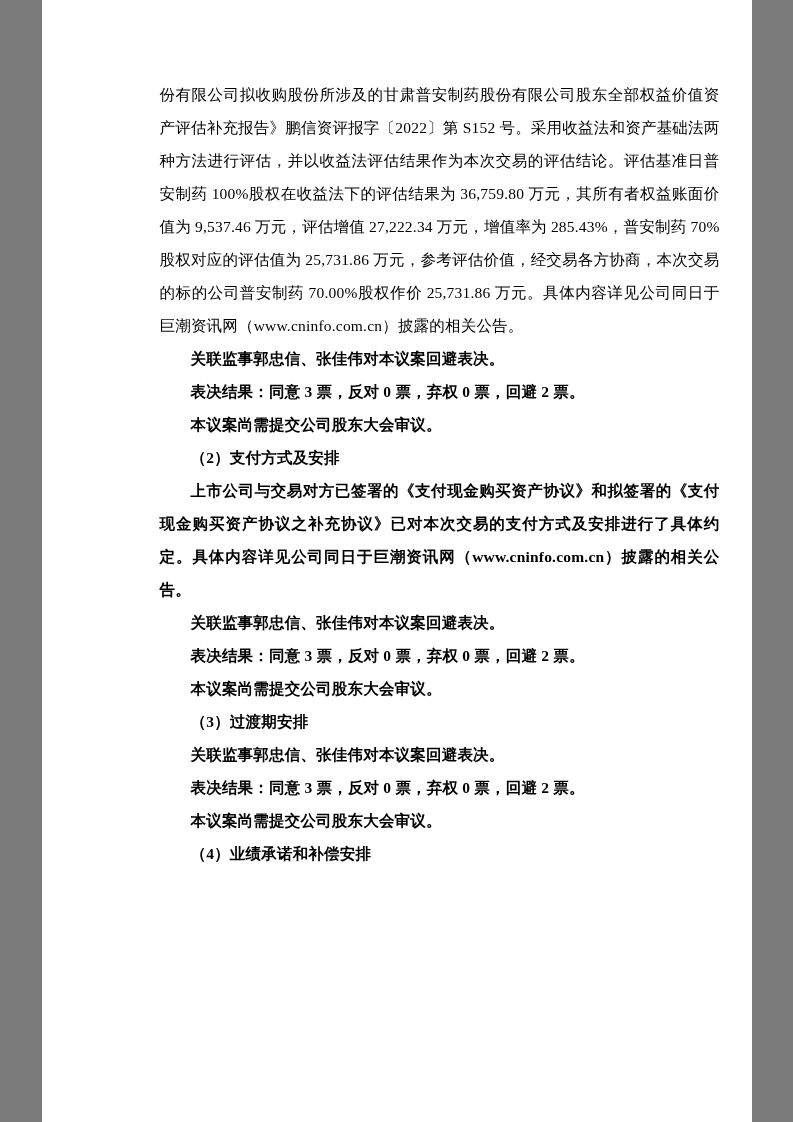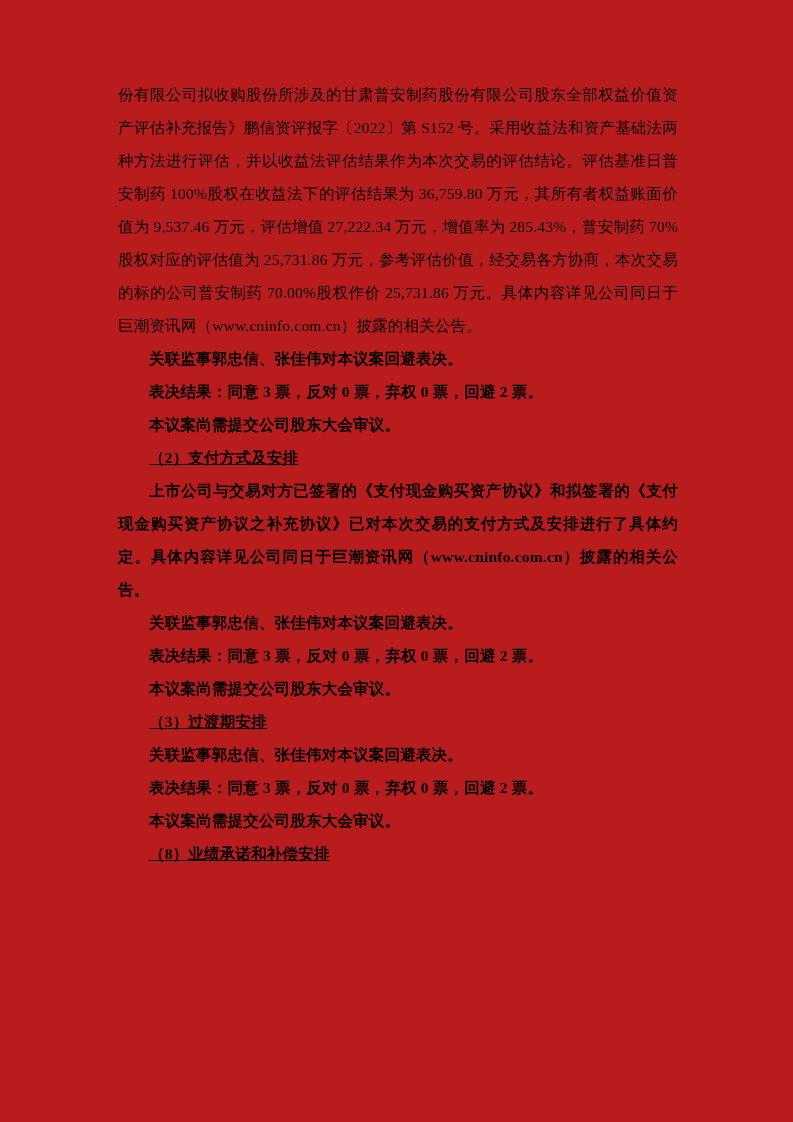--- a/index.html
+++ b/index.html
@@ -6,23 +6,23 @@
     margin: 0;
     padding: 0;
     background: #7a7a7a;
   }
   body {
     display: flex;
     justify-content: center;
   }
   .page {
     position: relative;
-    width: 793px;
+    width: 710px;
     height: 1122px;
-    background: #b91c1c;
+    background: #ffffff;
     box-sizing: border-box;
     overflow: hidden;
   }
   .content {
     position: absolute;
     left: 118px;
     top: 78px;
     width: 560px;
   }
   .para {
@@ -41,21 +41,20 @@
   }
   .heading {
     font-family: "Liberation Serif", "DejaVu Serif", serif;
     font-size: 15.5px;
     line-height: 33px;
     font-weight: bold;
     color: #000000;
     margin: 0;
     text-indent: 2em;
     letter-spacing: 0.2px;
-    text-decoration: underline;
   }
   .para.first {
     text-indent: 0;
   }
 </style>
 </head>
 <body>
 
 <div class="page">
   <div class="content">
@@ -80,17 +79,17 @@
 
     <p class="heading">（3）过渡期安排</p>
 
 
     <p class="para indent">关联监事郭忠信、张佳伟对本议案回避表决。</p>
 
     <p class="para indent">表决结果：同意 3 票，反对 0 票，弃权 0 票，回避 2 票。</p>
 
     <p class="para indent">本议案尚需提交公司股东大会审议。</p>
 
-    <p class="heading">（8）业绩承诺和补偿安排</p>
+    <p class="heading">（4）业绩承诺和补偿安排</p>
 
 
   </div>
 </div>
 
 </body></html>

